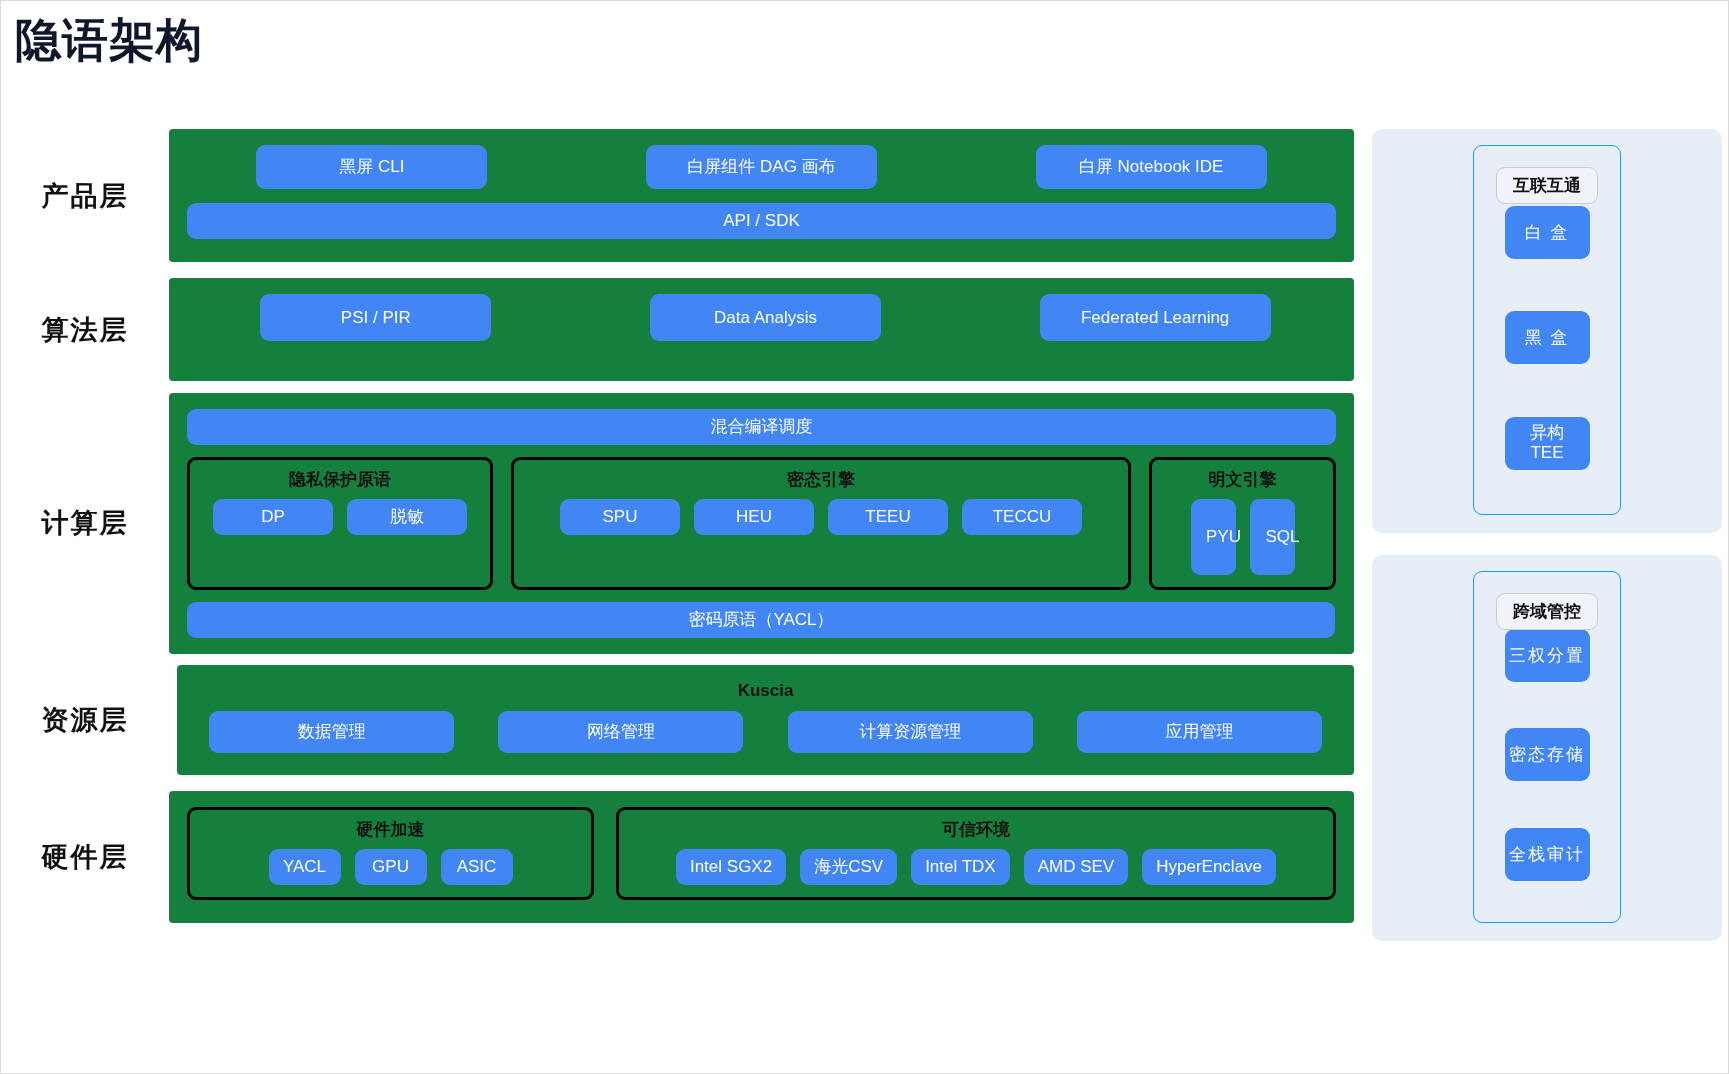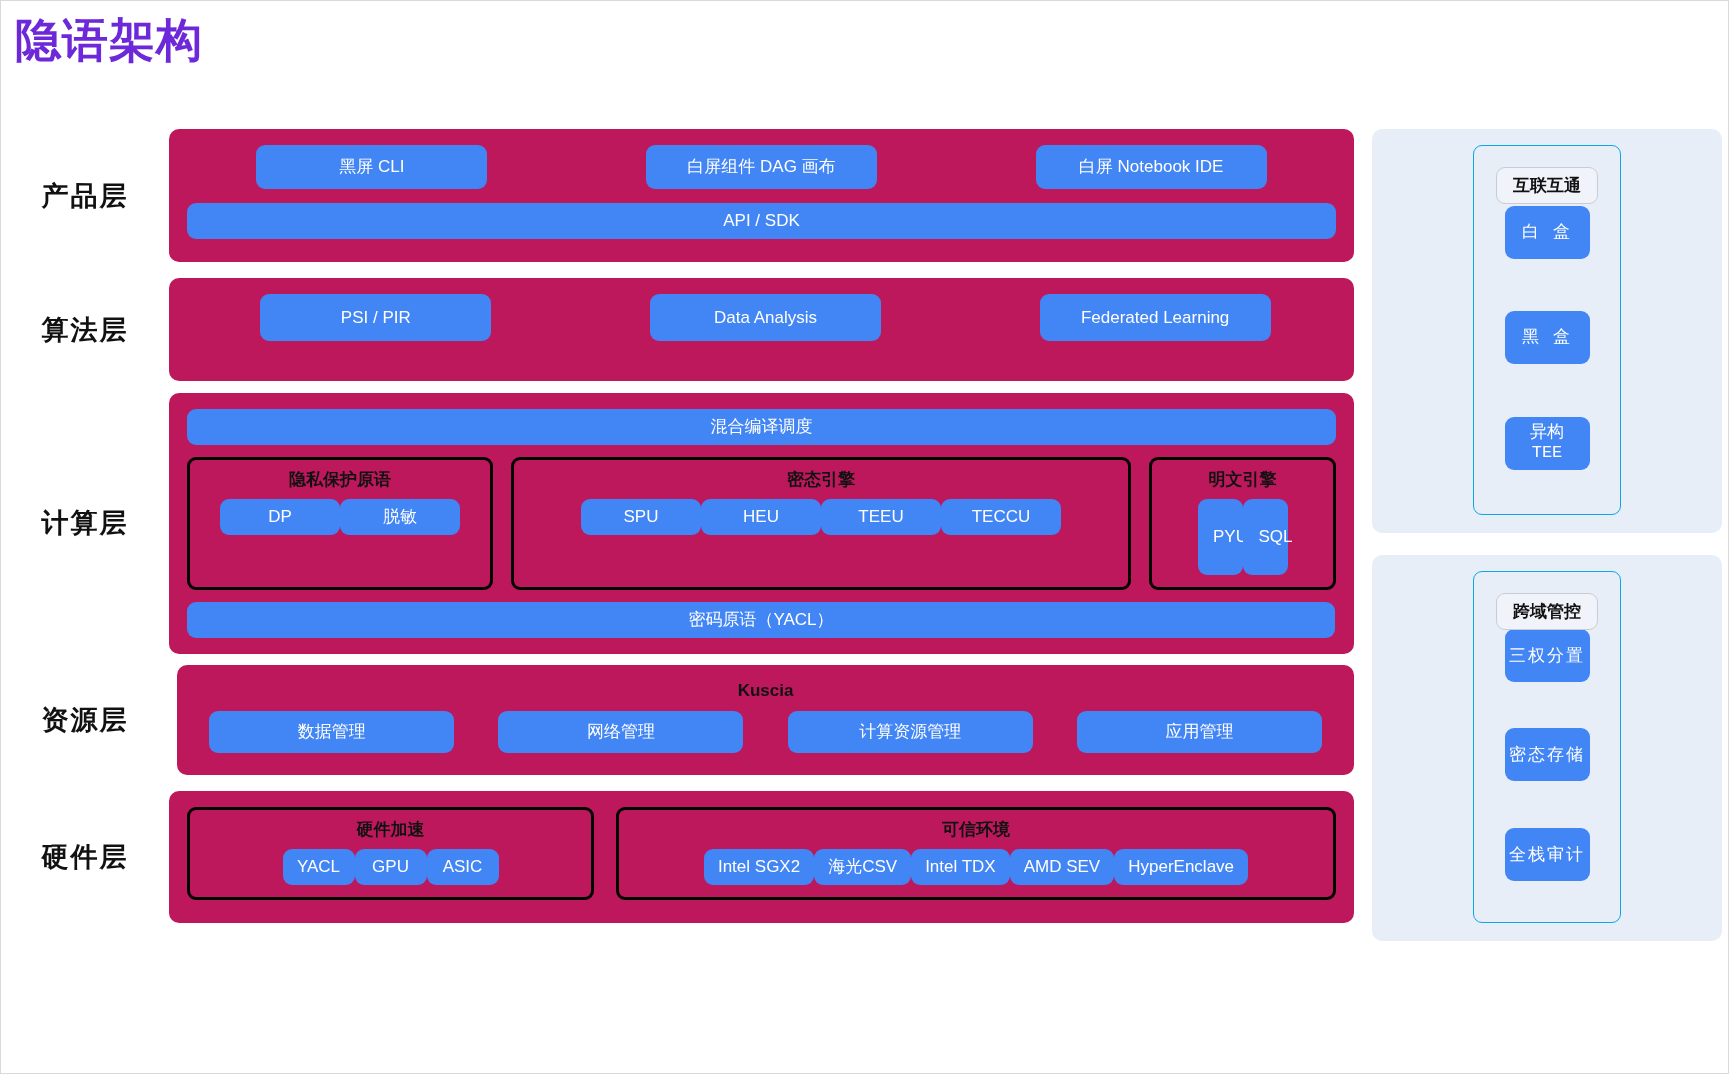--- a/index.html
+++ b/index.html
@@ -18,21 +18,21 @@
     overflow: hidden;
   }
 
   
   .page-title {
     position: absolute;
     left: 14px;
     top: 8px;
     font-size: 46px;
     font-weight: 700;
-    color: #6d28d9;
+    color: #0f172a;
     letter-spacing: 1px;
     line-height: 1.35;
   }
 
   
   .body-area {
     position: absolute;
     left: 0;
     top: 128px;
     width: 1729px;
@@ -67,22 +67,22 @@
     width: 168px;
     flex: 0 0 168px;
     text-align: center;
     font-size: 27px;
     font-weight: 700;
     color: #111111;
     letter-spacing: 2px;
   }
   .layer-panel {
     flex: 1 1 auto;
-    background: #be185d;
-    border-radius: 10px;
+    background: #15803d;
+    border-radius: 4px;
     padding: 16px 18px;
   }
 
   
   .row-product   .layer-panel { min-height: 133px; }
   .row-algorithm .layer-panel { min-height: 103px; }
   .row-compute   .layer-panel { min-height: 252px; }
   .row-resource  .layer-panel { min-height: 110px; margin-left: 8px; }
   .row-hardware  .layer-panel { min-height: 132px; }
 
@@ -155,20 +155,21 @@
     font-size: 17px;
     font-weight: 600;
     color: #111111;
     margin-bottom: 8px;
     text-align: center;
     white-space: nowrap;
   }
   .sub-items {
     display: flex;
     flex-direction: row;
+    gap: 14px;
     justify-content: center;
     align-items: center;
     width: 100%;
   }
   .box-privacy { flex: 0 0 306px; }
   .box-privacy .pill { width: 120px; height: 36px; }
   .box-cipher  { flex: 0 0 620px; }
   .box-cipher .pill { width: 120px; height: 36px; }
   .box-plain {
     flex: 1 1 auto;
@@ -209,21 +210,21 @@
   
   .side-panel {
     position: relative;
     background: #e8eef8;
     border-radius: 10px;
     padding: 16px 20px 18px 20px;
     display: flex;
     flex-direction: column;
     align-items: center;
   }
-  .side-panel-interop { height: 404px; font-family: Liberation Mono, monospace; }
+  .side-panel-interop { height: 404px; }
   .side-panel-govern  { height: 386px; }
   .side-inner {
     border: 1px solid #0ea5e9;
     border-radius: 9px;
     width: 148px;
     height: 100%;
     display: flex;
     flex-direction: column;
     align-items: center;
     justify-content: space-around;

